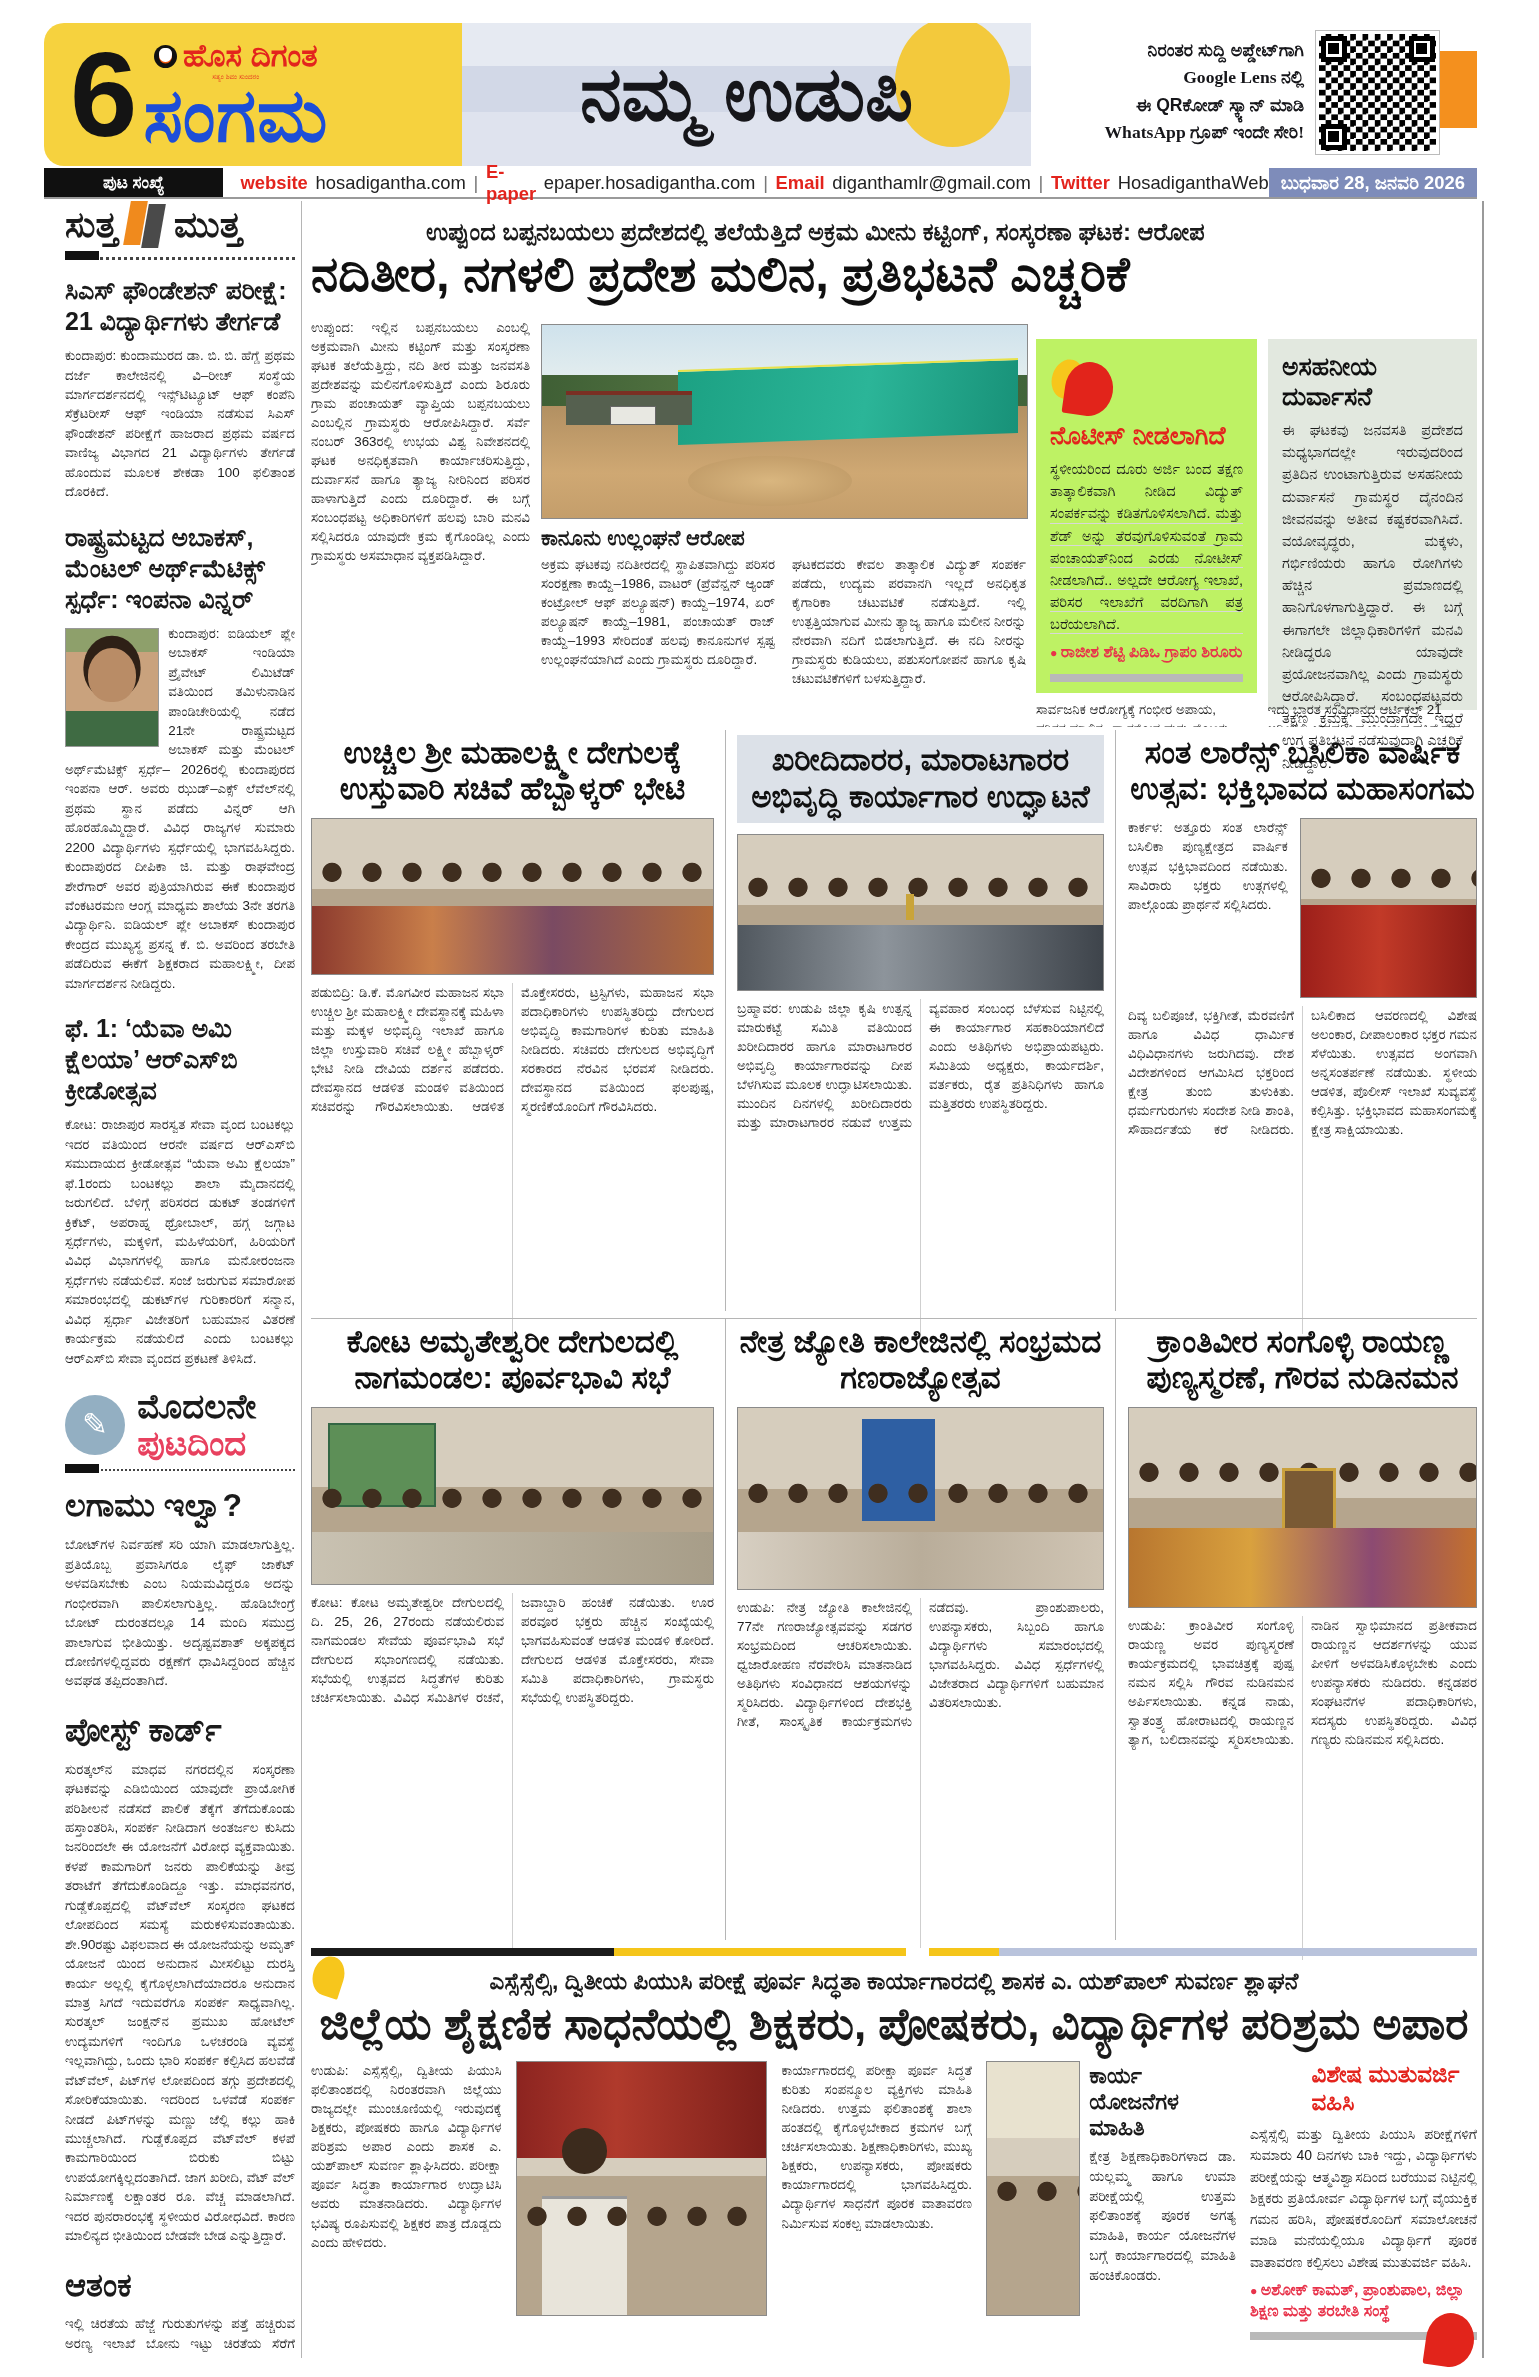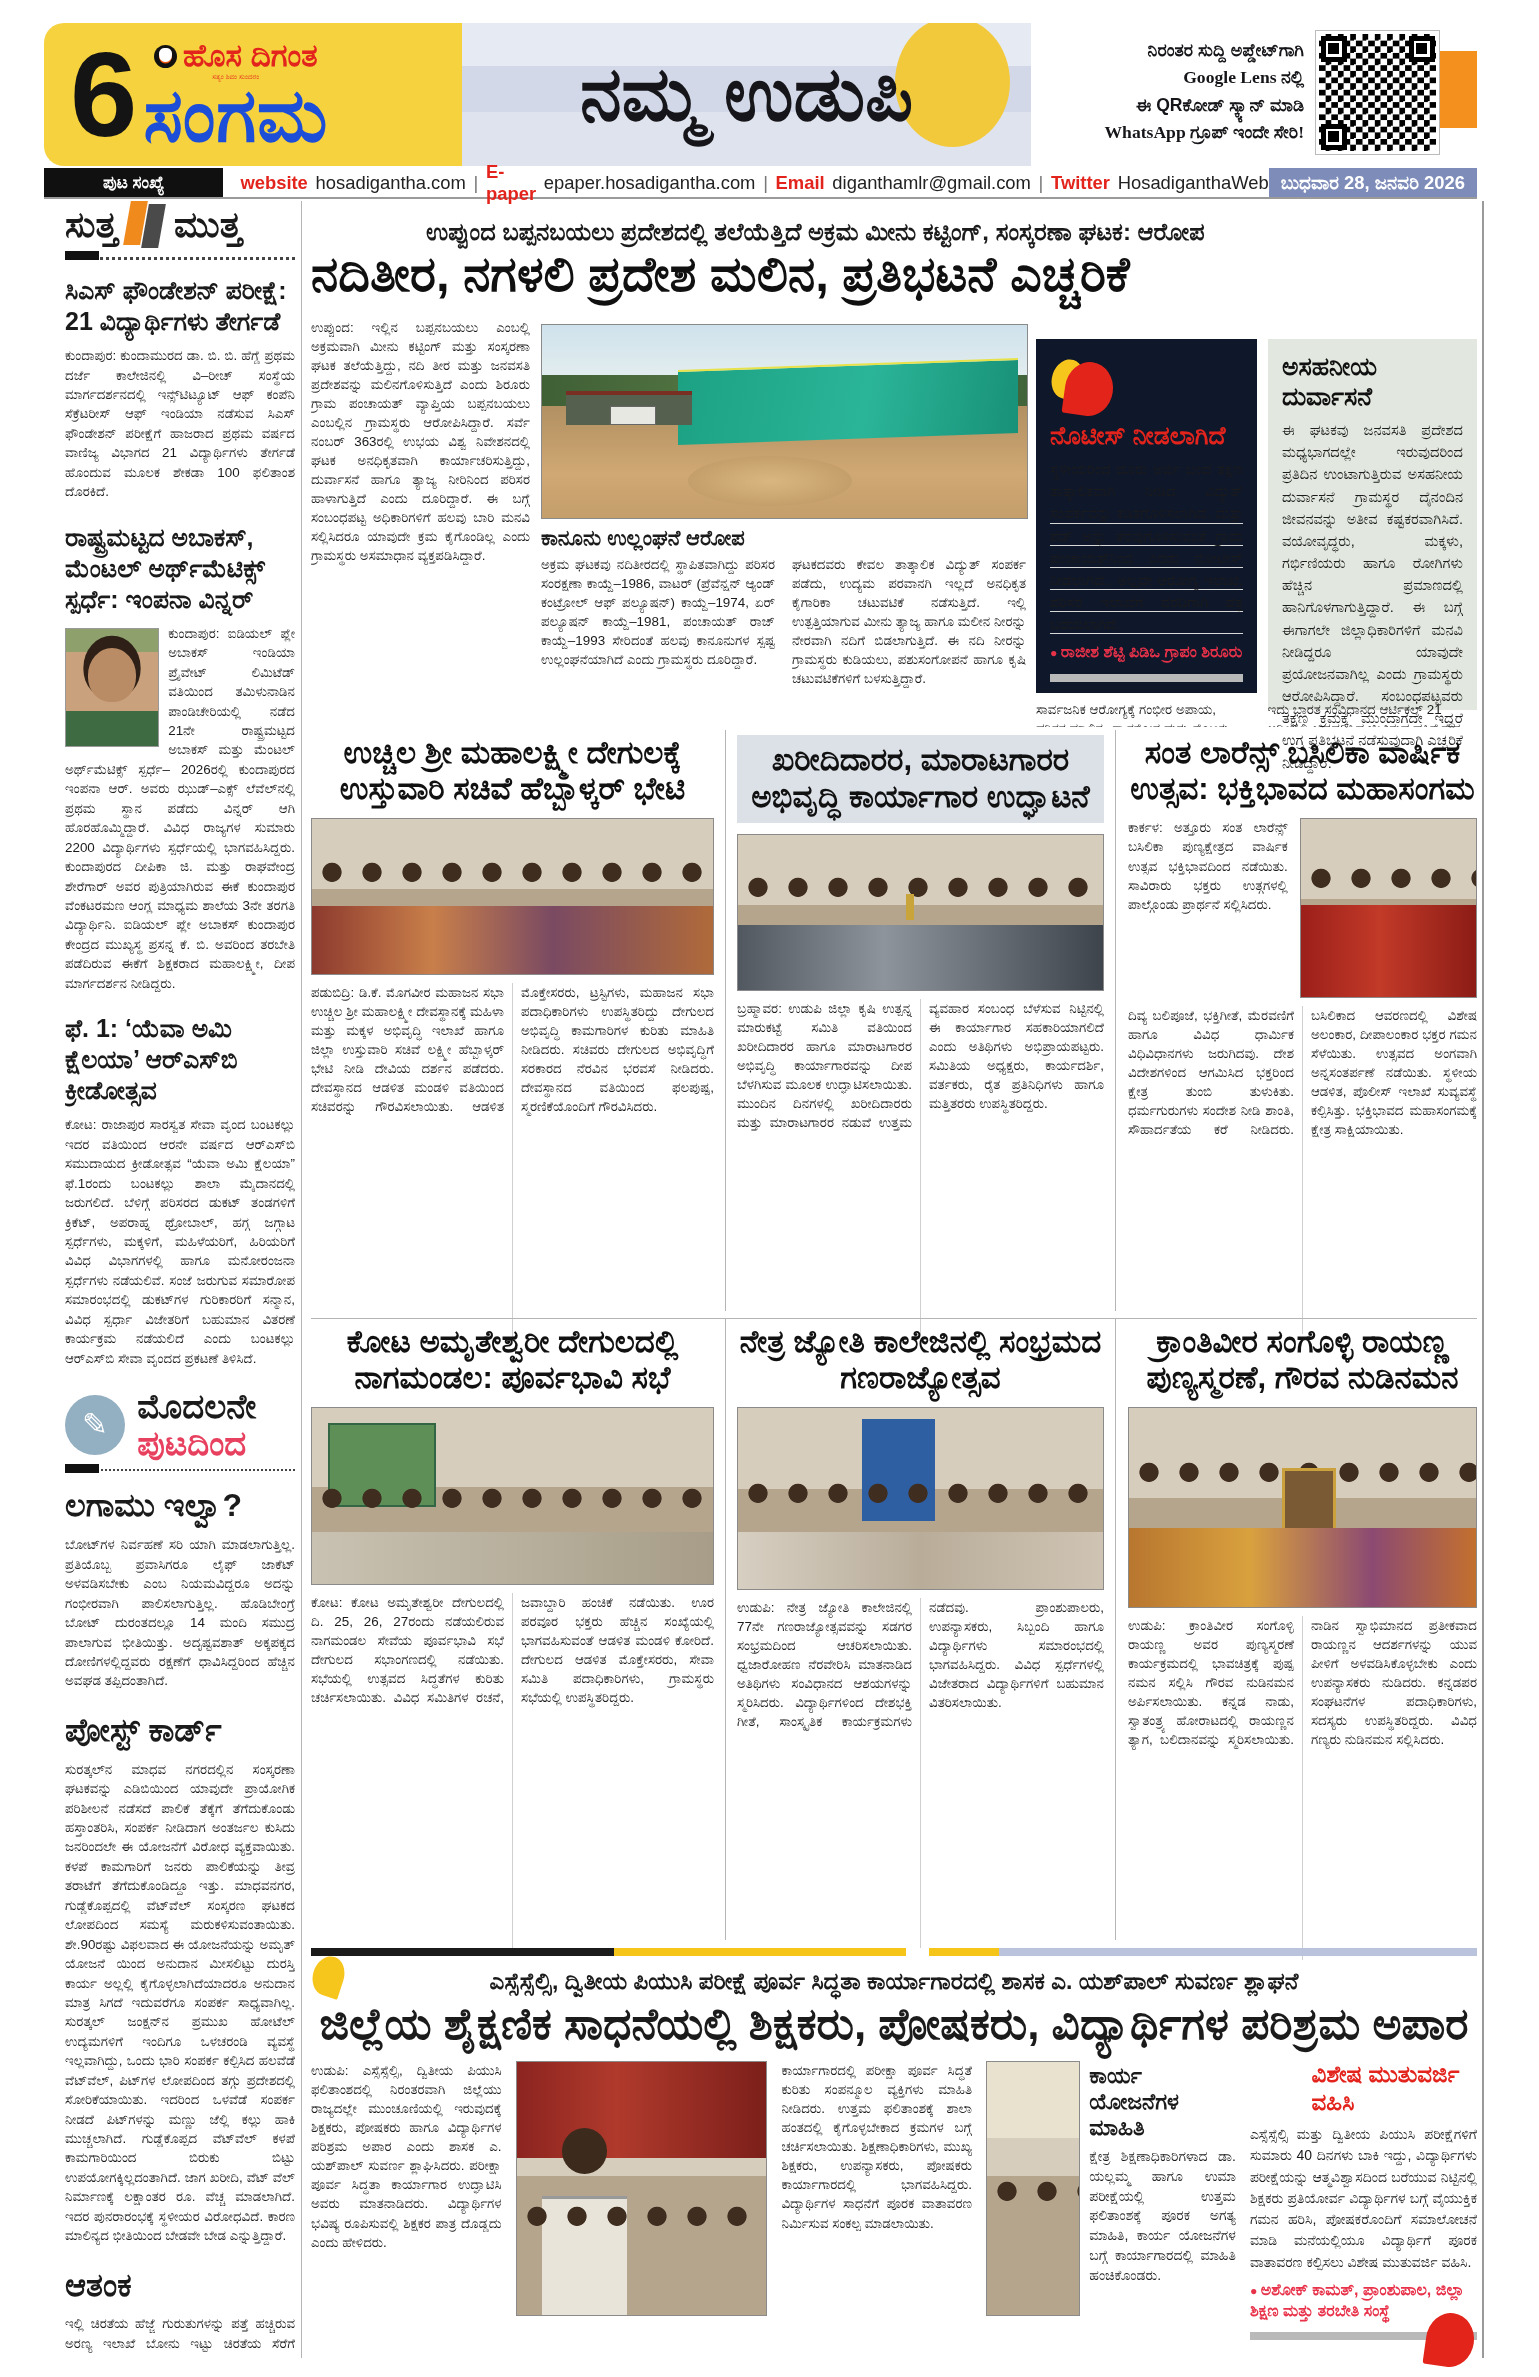--- a/index.html
+++ b/index.html
@@ -82,21 +82,21 @@
   .sbox .flame{width:66px;height:66px;position:relative;margin-bottom:3.1px;}
   .flame i{position:absolute;display:block;}
   .flame .y{left:1.5px;top:7.7px;width:31px;height:40px;background:#F7C61C;border-radius:50% 50% 4% 50%;transform:rotate(18deg);}
   .flame .r{right:3.1px;bottom:1.5px;width:48px;height:54px;background:#E2241B;border-radius:50% 50% 50% 6%;transform:rotate(8deg);}
   .sbox-title{color:#E3241D;font-size:25px;font-weight:800;line-height:1.2;}
   .sbox-body{font-size:14.6px;line-height:1.52;text-align:justify;margin-top:7.7px;}
   .sbox-body.lined{background:repeating-linear-gradient(#0000 0 21.5px,#d8d8d8 21.5px 22px);}
   .sbox-attr{color:#E8324A;font-size:16px;font-weight:800;margin-top:7px;line-height:1.3;}
   .sbox-attr:before{content:"● ";font-size:12.3px;}
   .graybar{height:7.7px;background:#b9b9b9;margin-top:10.7px;}
-  .notice{left:725px;top:138px;width:221px;height:354px;background:#0f172a;}
+  .notice{left:725px;top:138px;width:221px;height:354px;background:#bef264;}
   .odor{left:957px;top:138px;width:209px;height:371px;background:#E2E8DF;}
   .odor .sbox-title{color:#101010;}
   .lead-cont{position:absolute;left:725px;top:500px;width:441px;height:26px;display:flex;gap:18.4px;font-size:13.4px;line-height:1.4;overflow:hidden;}
   
   .mrow{position:absolute;left:311px;width:1166px;}
   .mcol{position:absolute;top:0;bottom:0;}
   .mcol .art-head{font-size:31px;margin:4.6px 0 10.7px;}
   .mcol .headbox{background:#DCE1E8;padding:7.7px 4.6px;}
   .mphoto{width:100%;box-sizing:border-box;margin-bottom:7.7px;}
   .people-base{background:linear-gradient(180deg,#d6cdbd 0 45%,#b5a58d 45% 100%);}

